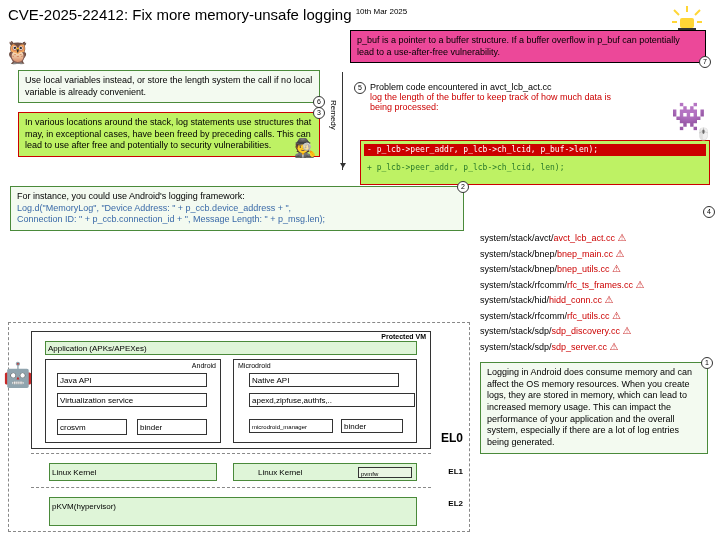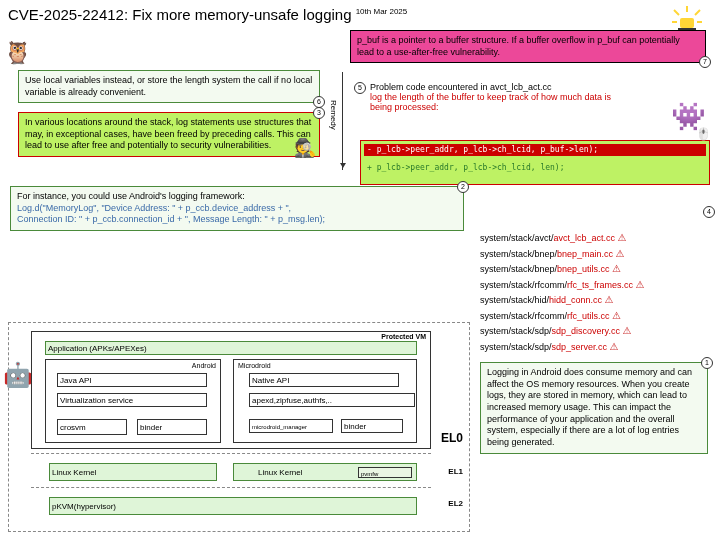--- a/index.html
+++ b/index.html
@@ -133,15 +133,15 @@
   <div style="position:absolute;left:22px;top:130px;width:400px;border-top:1px dashed #888"></div>
 
   <div class="ab hdr" style="left:40px;top:140px;width:168px;height:18px;line-height:14px">Linux Kernel</div>
   <div class="ab hdr" style="left:224px;top:140px;width:184px;height:18px;line-height:14px;text-align:left;padding-left:24px">
     <span>Linux Kernel</span>
     <span class="ab" style="position:absolute;right:4px;top:3px;width:54px;height:11px;font-size:6px;line-height:8px;background:#eaf5e3">pvmfw</span>
   </div>
   <div style="position:absolute;right:6px;top:144px;font-size:8px;font-weight:bold">EL1</div>
   <div style="position:absolute;left:22px;top:164px;width:400px;border-top:1px dashed #888"></div>
 
-  <div class="ab hdr" style="left:40px;top:174px;width:368px;height:18px;line-height:14px">pKVM(hypervisor)</div>
+  <div class="ab hdr" style="left:40px;top:174px;width:368px;height:29px;line-height:14px">pKVM(hypervisor)</div>
   <div style="position:absolute;right:6px;top:176px;font-size:8px;font-weight:bold">EL2</div>
 </div>
 
 </body></html>

